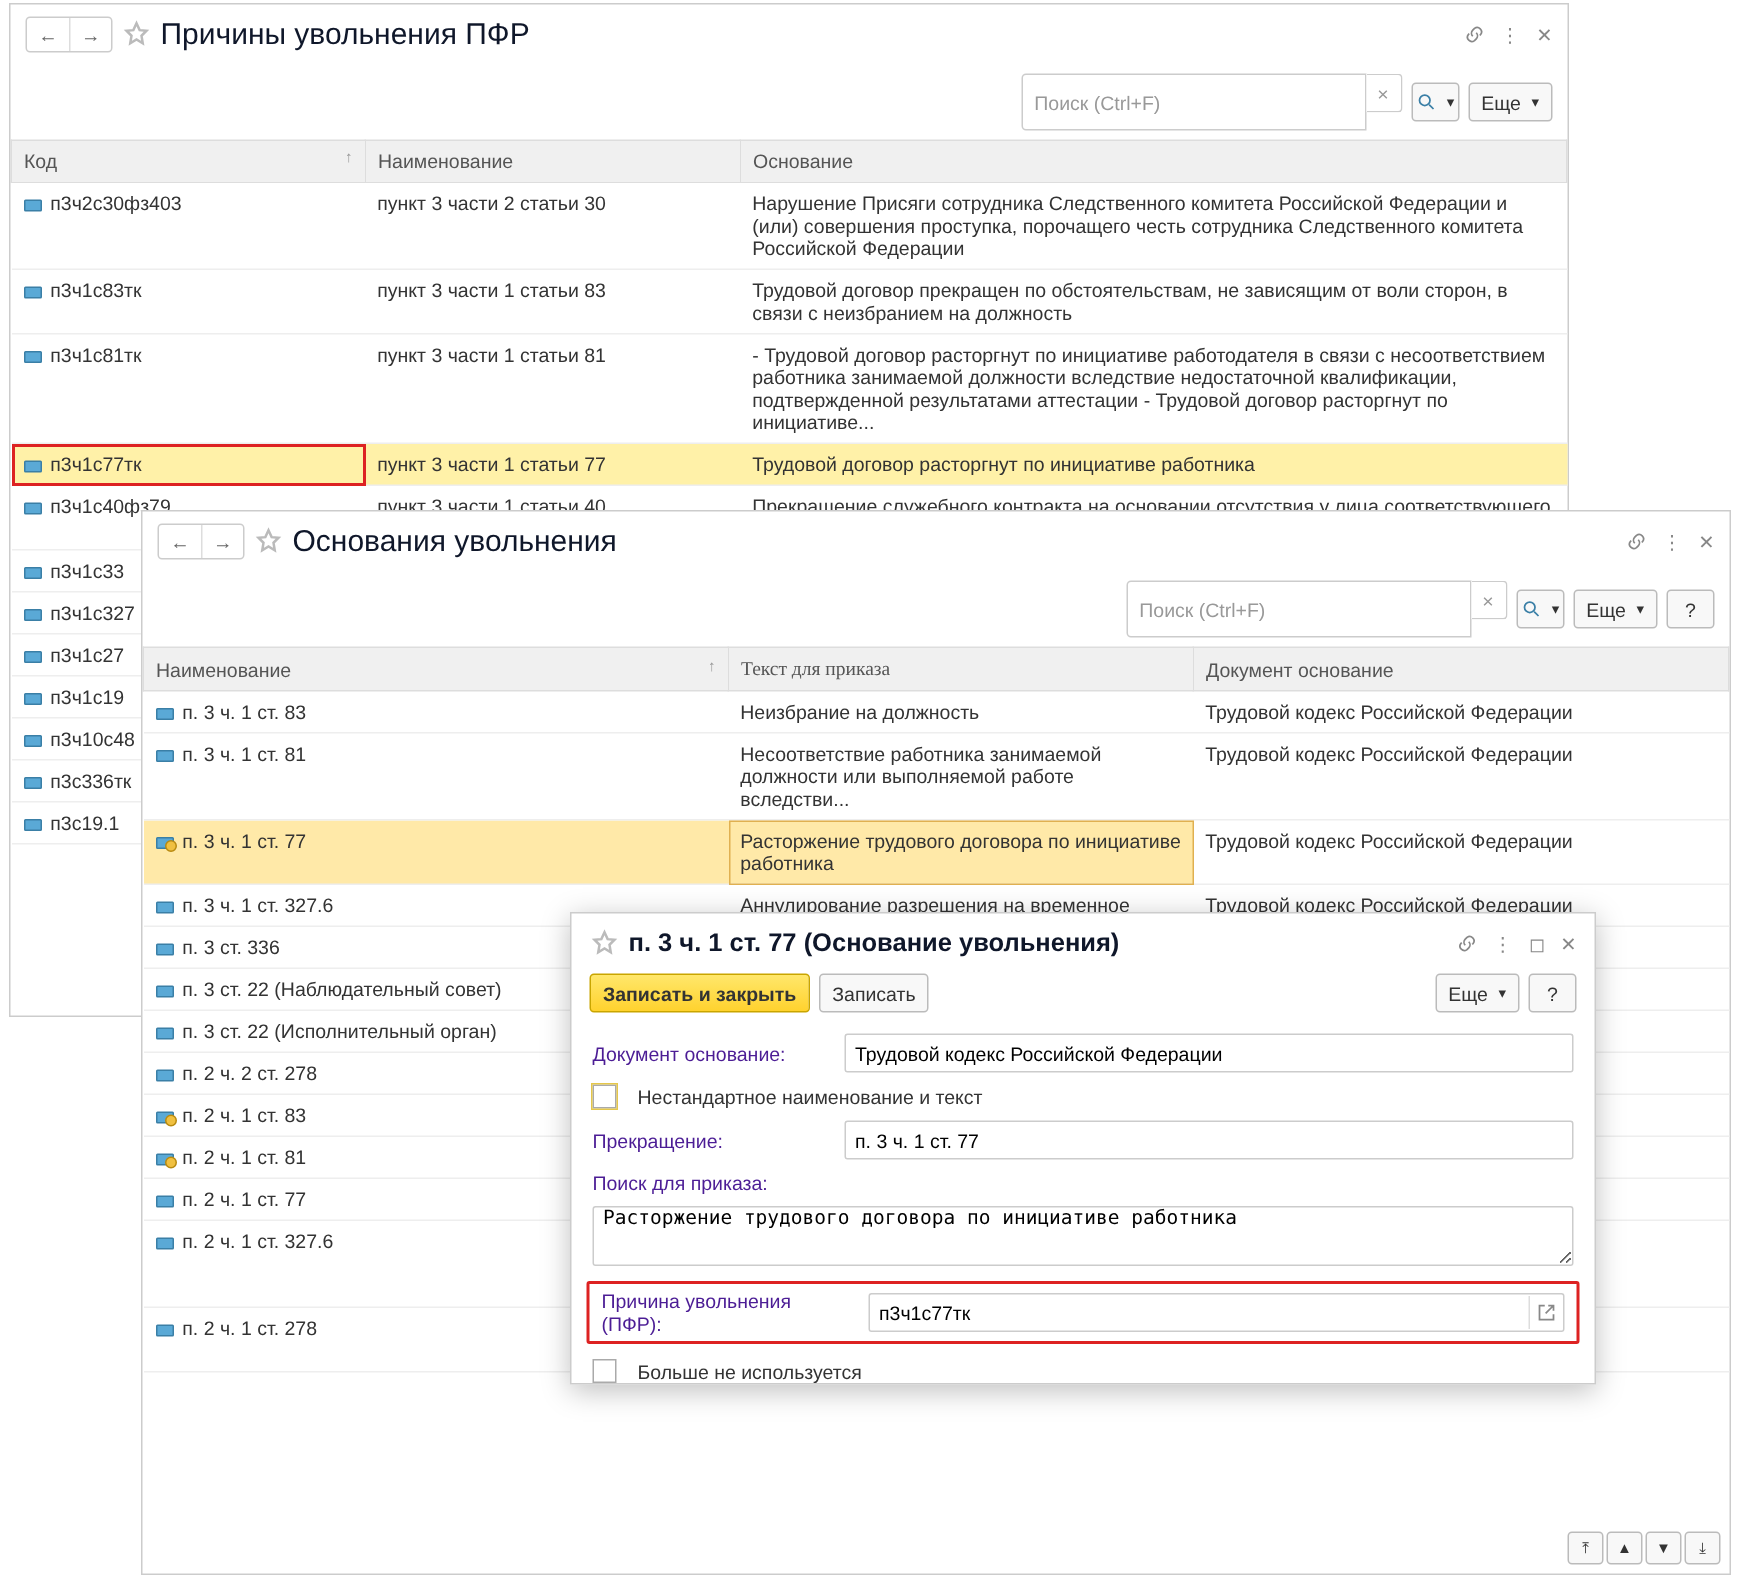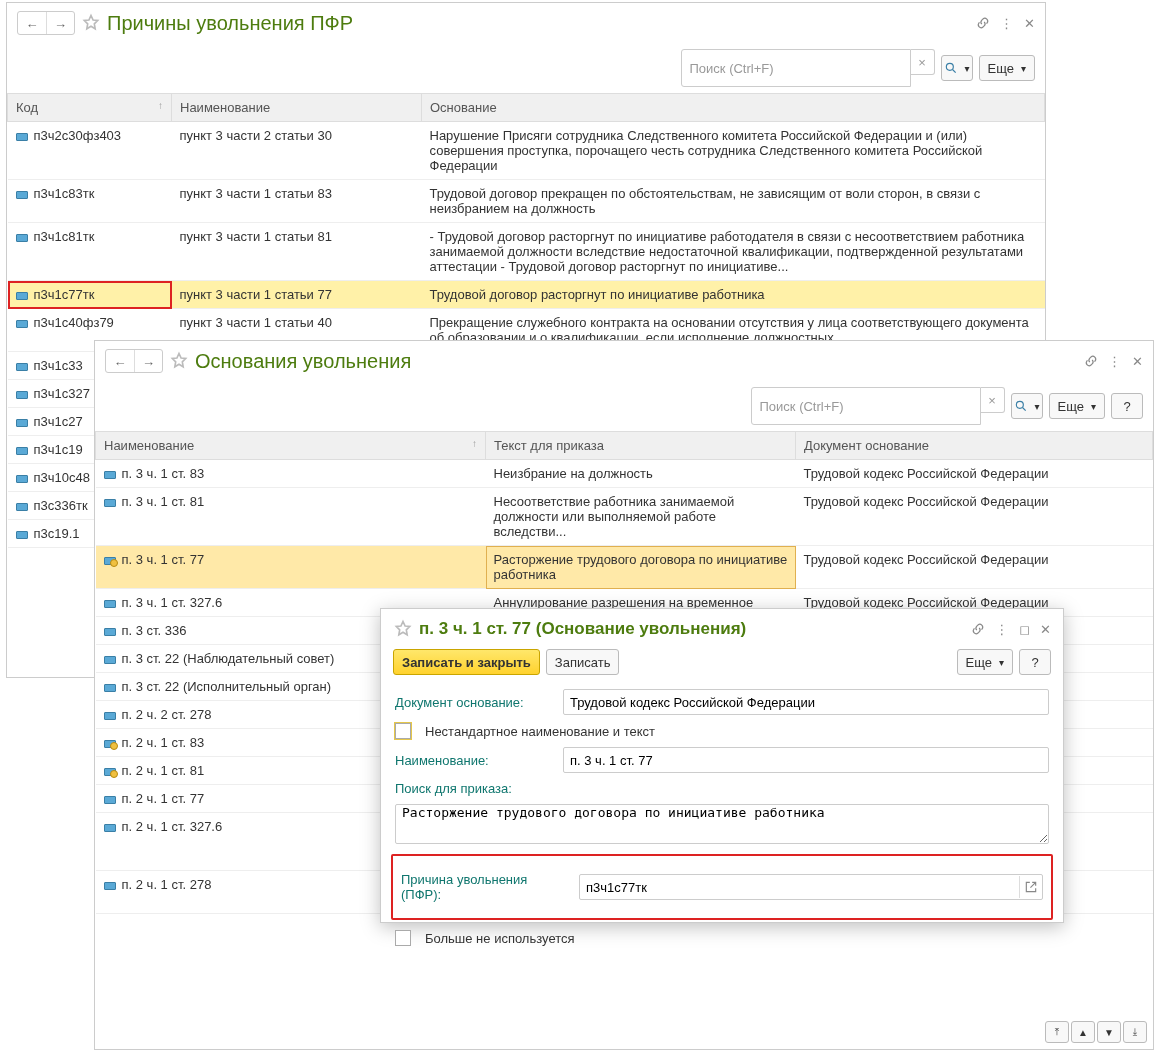--- a/index.html
+++ b/index.html
@@ -25,21 +25,21 @@
   gap: 6px;
 }
 .nav-btns { display: flex; border: 1px solid #ccc; border-radius: 3px; }
 .nav-btn {
   width: 28px; height: 22px;
   display: flex; align-items: center; justify-content: center;
   cursor: pointer; color: #666;
 }
 .nav-btn + .nav-btn { border-left: 1px solid #ddd; }
 .star-icon { width: 20px; height: 20px; color: #bbb; cursor: pointer; }
-.title { font-size: 20px; font-weight: normal; color: #4d7c0f; flex: 1; }
+.title { font-size: 20px; font-weight: normal; color: #0f172a; flex: 1; }
 .title-actions { display: flex; align-items: center; gap: 10px; color: #888; }
 .title-actions > * { cursor: pointer; }
 .toolbar {
   display: flex; align-items: center;
   justify-content: flex-end;
   padding: 6px 10px;
   gap: 6px;
 }
 .search-wrap { position: relative; display: flex; }
 .search-input {
@@ -111,49 +111,49 @@
 }
 .row-sel td { background: #fff1a8; }
 .row-sel-border { outline: 2px solid #d22; outline-offset: -2px; }
 .scroll-btns {
   position: absolute; right: 6px; bottom: 6px;
   display: flex; gap: 2px;
 }
 .scroll-btns .btn { width: 24px; height: 22px; padding: 0; justify-content: center; font-size: 10px; }
 
 #w1 { left: 6px; top: 2px; width: 1040px; height: 676px; }
-#w1 .col-code { width: 164px; }
+#w1 .col-code { width: 236px; }
 #w1 .col-name { width: 250px; }
 
 #w2 { left: 94px; top: 340px; width: 1060px; height: 710px; }
 #w2 .col-name { width: 390px; }
-#w2 .col-text { width: 310px; }
+#w2 .col-text { width: 310px; font-family: Liberation Serif, serif; }
 
 #w3 { left: 380px; top: 608px; width: 684px; height: 315px; box-shadow: 0 4px 18px rgba(0,0,0,.25); }
 #w3 .title { font-size: 17px; font-weight: bold; }
 .form-row { display: flex; align-items: center; padding: 4px 14px; gap: 8px; }
-.form-label { width: 160px; color: #0f766e; }
+.form-label { width: 160px; color: #4c1d95; }
 .form-input {
   flex: 1; height: 26px;
   border: 1px solid #ccc; border-radius: 2px;
   padding: 0 6px; font-size: 13px;
 }
 .form-textarea {
   height: 40px;
 }
 .checkbox {
   width: 16px; height: 16px;
   border: 1px solid #aaa; background: #fff;
   display: inline-block; vertical-align: middle; margin-right: 6px;
 }
 .hl-red {
   border: 2px solid #d22;
   border-radius: 2px;
   margin: 6px 10px;
-  padding: 16px 4px;
+  padding: 4px 4px;
 }
 .hl-red .form-row { padding: 0 4px; }
 .hl-red .form-label { width: 170px; }
 .input-wrap { position: relative; flex: 1; display: flex; }
 .input-wrap .form-input { padding-right: 26px; }
 .input-btn {
   position: absolute; right: 2px; top: 2px;
   width: 22px; height: 22px;
   border-left: 1px solid #ddd;
   display: flex; align-items: center; justify-content: center;
@@ -419,21 +419,21 @@
   </div>
   <div class="form-row">
     <div class="form-label">Документ основание:</div>
     <input class="form-input" value="Трудовой кодекс Российской Федерации" style="">
   </div>
   <div class="form-row">
     <span class="checkbox hl"></span>
     <span>Нестандартное наименование и текст</span>
   </div>
   <div class="form-row">
-    <div class="form-label">Наименование:</div>
+    <div class="form-label">Прекращение:</div>
     <input class="form-input" value="п. 3 ч. 1 ст. 77" style="">
   </div>
   <div class="form-row">
     <div class="form-label">Поиск для приказа:</div>
   </div>
   <div class="form-row">
     <textarea class="form-input form-textarea" id="w3-text" style="">Расторжение трудового договора по инициативе работника</textarea>
   </div>
   <div class="hl-red">
     <div class="form-row">

